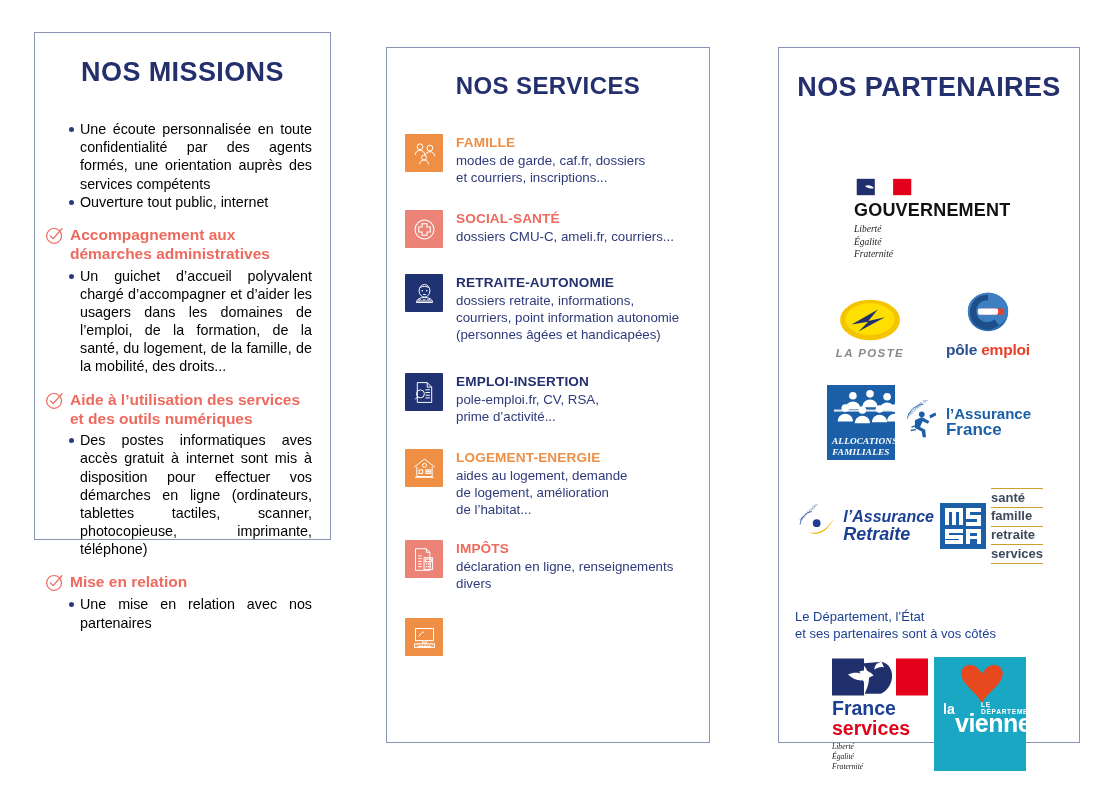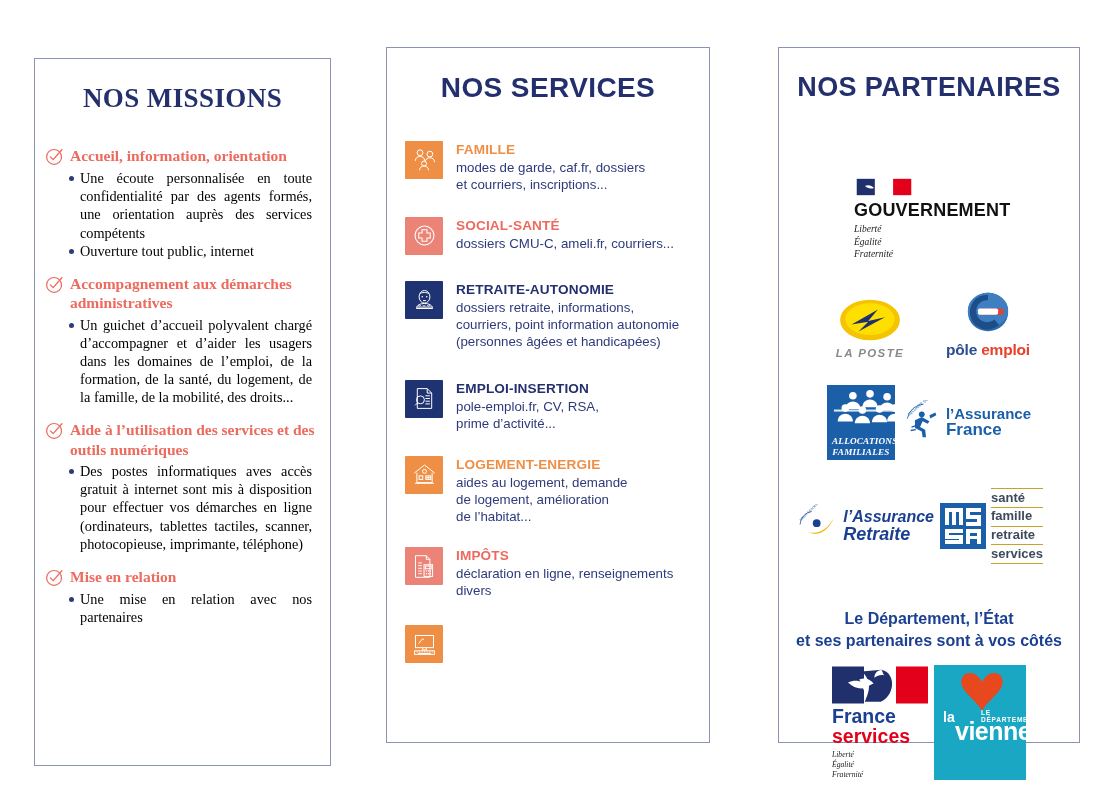--- a/index.html
+++ b/index.html
@@ -11,32 +11,32 @@
     overflow:hidden;
   }
   .board{position:relative;width:1113px;height:787px;}
 
   .panel{
     position:absolute;
     box-sizing:border-box;
     border:1px solid #8b93b5;
     background:#ffffff;
   }
-  #panel-missions{left:34px;top:58px;width:297px;height:708px;font-family:Liberation Serif, serif;}
+  #panel-missions{left:34px;top:32px;width:297px;height:508px;}
   #panel-services{left:386px;top:47px;width:324px;height:696px;}
   #panel-partners{left:778px;top:47px;width:302px;height:696px;}
 
   .panel-title{
     color:#24306e;
     font-weight:bold;
     text-align:center;
     letter-spacing:.4px;
   }
   #panel-missions .panel-title{font-size:27px;margin-top:24px;}
-  #panel-services .panel-title{font-size:28px;margin-top:24px;}
+  #panel-services .panel-title{font-size:24px;margin-top:24px;}
   #panel-partners .panel-title{font-size:27px;margin-top:24px;}
 
   
   .missions-body{padding:14px 14px 0 10px;}
   .mission{margin-bottom:2px;}
   .mission-head{
     display:flex;align-items:flex-start;gap:6px;
     color:#ed6a5e;font-weight:bold;font-size:15.5px;line-height:1.25;
     margin-bottom:3px;
   }
@@ -110,22 +110,22 @@
 
   .msa{width:120px;display:flex;gap:5px;align-items:center;}
   .msa-mark{width:46px;height:46px;background:#1b5fa8;position:relative;}
   .msa-list div{
     font-size:13px;color:#3d4a5c;border-bottom:1px solid #c9a227;
     padding:1.5px 0 1.2px;line-height:1.15;font-weight:bold;
   }
   .msa-list div:first-child{border-top:1px solid #c9a227;}
 
   .tagline{
-    text-align:center;color:#1b3f92;font-weight:bold;
-    font-size:16px;line-height:1.36;margin-top:4px;
+    text-align:left;color:#1b3f92;font-weight:normal;
+    font-size:13px;line-height:1.36;margin-top:4px;
   }
 
   .bottom-logos{display:flex;justify-content:center;align-items:stretch;gap:4px;margin-top:14px;}
   .fr-services{width:98px;}
   .fs-flag{width:96px;height:40px;display:block;}
   .fs-name1{color:#1b3f92;font-weight:bold;font-size:19.5px;line-height:1.02;margin-top:2px;}
   .fs-name2{color:#e2001a;font-weight:bold;font-size:19.5px;line-height:1.02;}
   .fs-devise{font-family:"Liberation Serif",serif;font-style:italic;font-size:7.6px;color:#222;line-height:1.3;margin-top:3px;}
 
   .vienne{width:92px;background:#1aa7c4;position:relative;}
@@ -136,29 +136,20 @@
 </head>
 <body>
 
 <div class="board">
 
   <section class="panel" id="panel-missions">
     <h1 class="panel-title">NOS MISSIONS</h1>
     <div class="missions-body">
 
       <div class="mission">
-        <div class="mission-head">
-          <span class="check-icon">
-            <svg viewBox="0 0 22 22" width="19" height="19">
-              <circle cx="10.5" cy="11.5" r="8.6" fill="none" stroke="#ed6a5e" stroke-width="1.4"></circle>
-              <path d="M6.2 11.4 L9.4 14.6 L19.6 3.2" fill="none" stroke="#ed6a5e" stroke-width="1.5" stroke-linecap="round" stroke-linejoin="round"></path>
-            </svg>
-          </span>
-          <span class="mission-head-text">Accueil, information, orientation</span>
-        </div>
         <ul>
           <li>Une écoute personnalisée en toute confidentialité par des agents formés, une orientation auprès des services compétents</li>
           <li class="nojustify">Ouverture tout public, internet</li>
         </ul>
       </div>
 
       <div class="mission">
         <div class="mission-head">
           <span class="check-icon">
             <svg viewBox="0 0 22 22" width="19" height="19">

